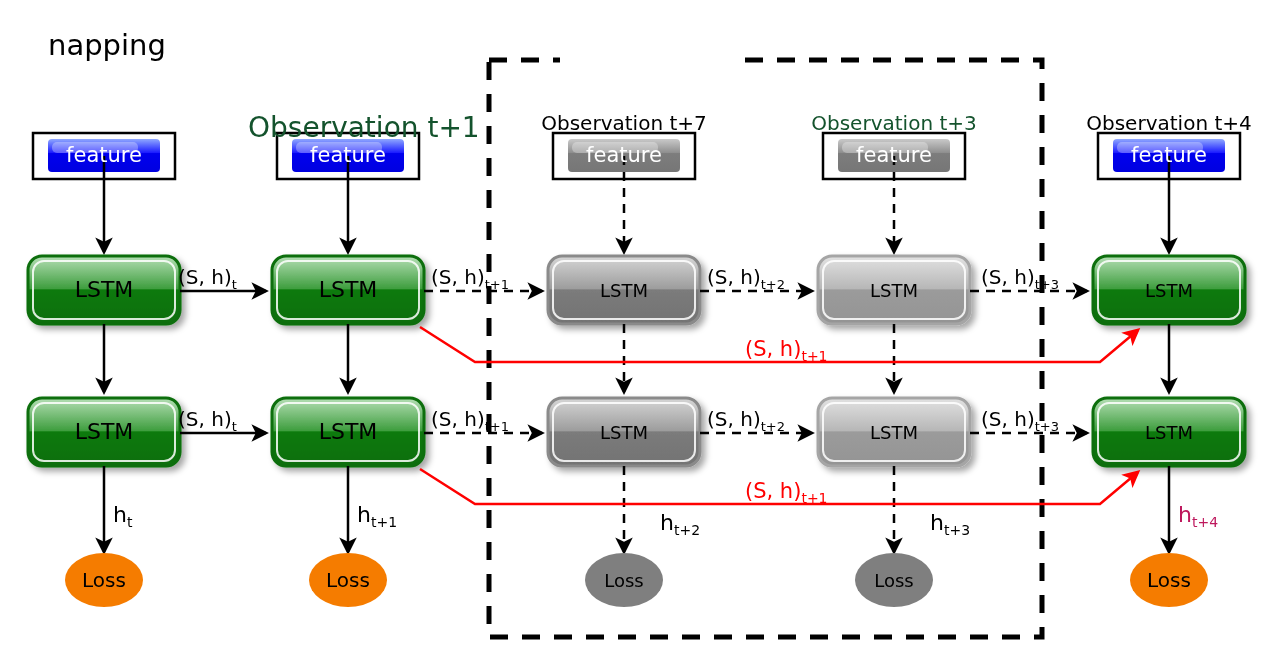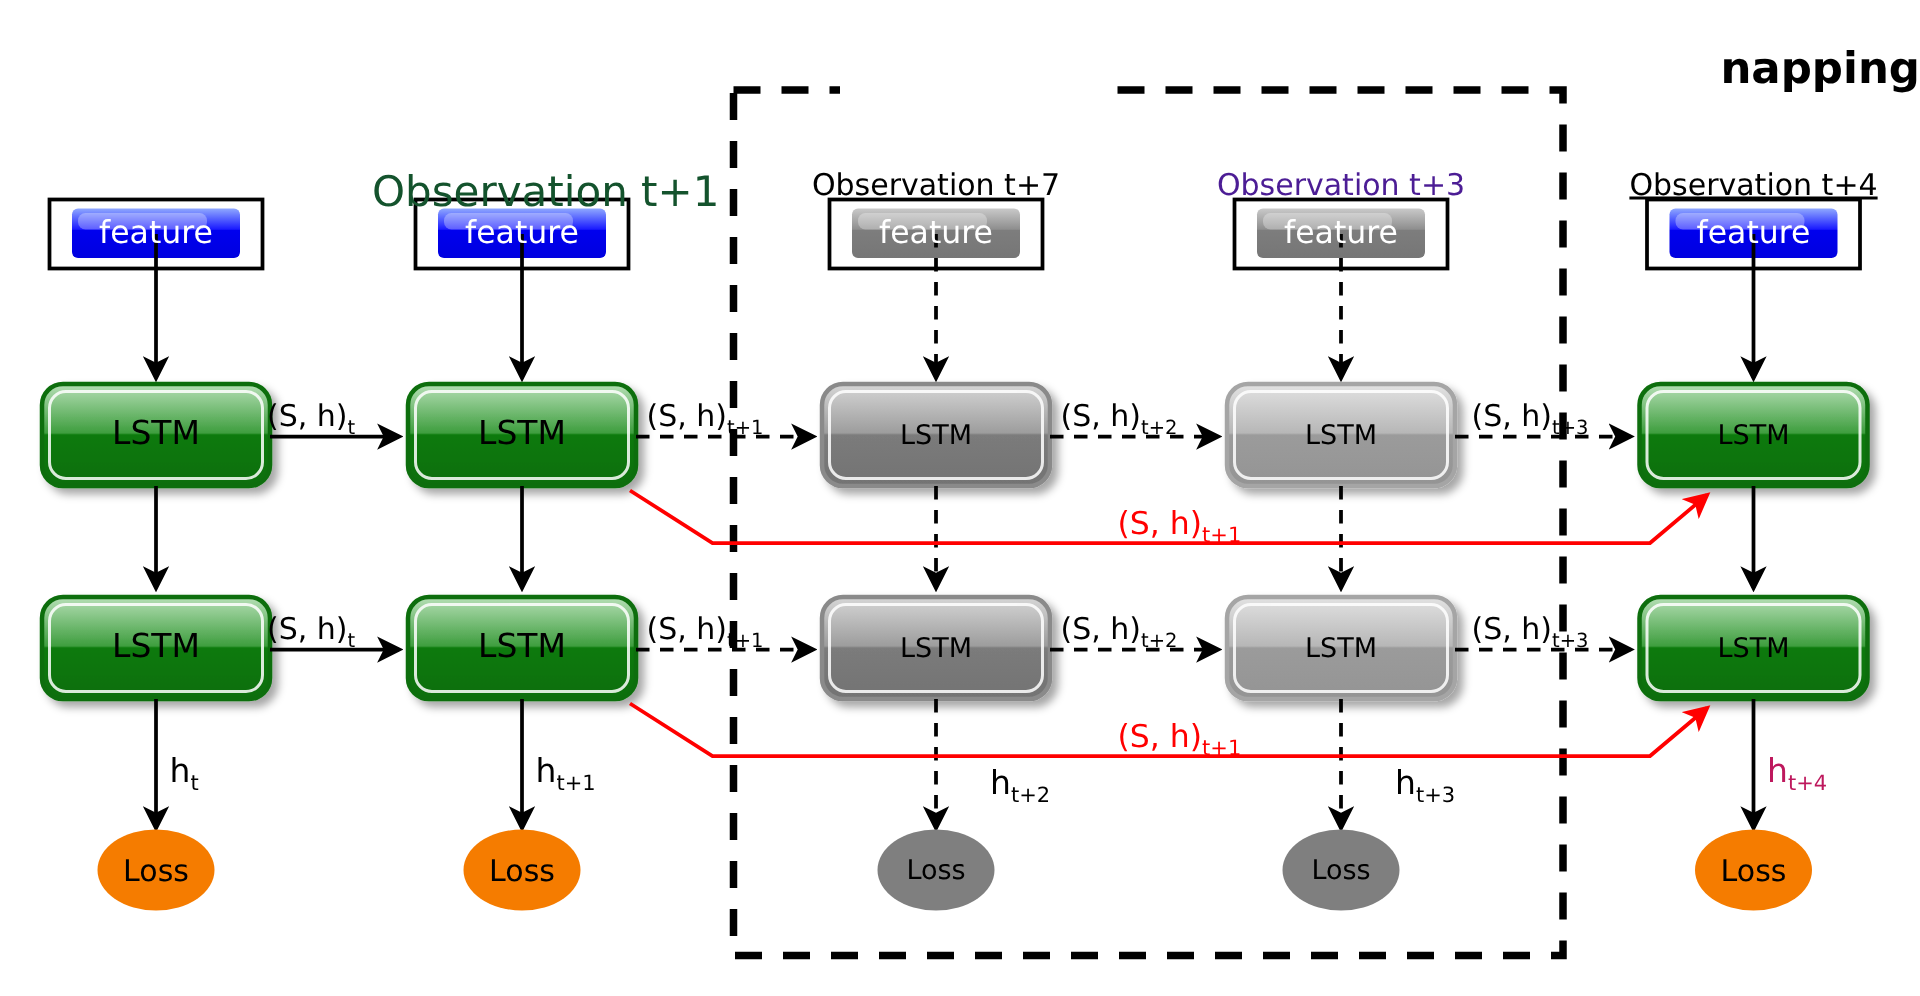--- a/index.html
+++ b/index.html
@@ -160,28 +160,28 @@
     <ellipse cx="348" cy="580" rx="39" ry="27" fill="#f57c00"></ellipse>
     <ellipse cx="624" cy="580" rx="39" ry="27" fill="#7f7f7f"></ellipse>
     <ellipse cx="894" cy="580" rx="39" ry="27" fill="#7f7f7f"></ellipse>
     <ellipse cx="1169" cy="580" rx="39" ry="27" fill="#f57c00"></ellipse>
 
     <path d="M 420,327 L 475,362 L 1100,362 L 1138,330" fill="none" stroke="#ff0000" stroke-width="2.5" marker-end="url(#arrRed)"></path>
     <path d="M 420,469 L 475,504 L 1100,504 L 1138,472" fill="none" stroke="#ff0000" stroke-width="2.5" marker-end="url(#arrRed)"></path>
 
   </svg>
 
-  <div class="lbl" style="left:0;top:28px;width:1280px;text-align:right;font-size:29px;color:#000;font-weight:bold;">
+  <div class="lbl" style="left:0;top:28px;width:1280px;text-align:left;font-size:29px;color:#000;">
     <span style="display:inline-block;margin-left:48px;">napping</span>
   </div>
 
   <div class="lbl" style="left:248px;top:111px;width:200px;text-align:center;font-size:28px;color:#14532d;">Observation t+1</div>
   <div class="lbl" style="left:524px;top:111px;width:200px;text-align:center;font-size:20px;color:#000;">Observation t+7</div>
-  <div class="lbl" style="left:794px;top:111px;width:200px;text-align:center;font-size:20px;color:#4c1d95;">Observation t+3</div>
-  <div class="lbl" style="left:1069px;top:111px;width:200px;text-align:center;font-size:20px;color:#000;text-decoration:underline;">Observation t+4</div>
+  <div class="lbl" style="left:794px;top:111px;width:200px;text-align:center;font-size:20px;color:#14532d;">Observation t+3</div>
+  <div class="lbl" style="left:1069px;top:111px;width:200px;text-align:center;font-size:20px;color:#000;">Observation t+4</div>
 
   <div class="lbl" style="left:48px;top:143px;width:112px;text-align:center;font-size:21px;color:#fff;">feature</div>
   <div class="lbl" style="left:292px;top:143px;width:112px;text-align:center;font-size:21px;color:#fff;">feature</div>
   <div class="lbl" style="left:568px;top:143px;width:112px;text-align:center;font-size:21px;color:#fff;">feature</div>
   <div class="lbl" style="left:838px;top:143px;width:112px;text-align:center;font-size:21px;color:#fff;">feature</div>
   <div class="lbl" style="left:1113px;top:143px;width:112px;text-align:center;font-size:21px;color:#fff;">feature</div>
 
   <div class="lbl" style="left:28px;top:277px;width:152px;text-align:center;font-size:22px;color:#000;">LSTM</div>
   <div class="lbl" style="left:272px;top:277px;width:152px;text-align:center;font-size:22px;color:#000;">LSTM</div>
   <div class="lbl" style="left:548px;top:280px;width:152px;text-align:center;font-size:18px;color:#000;">LSTM</div>

